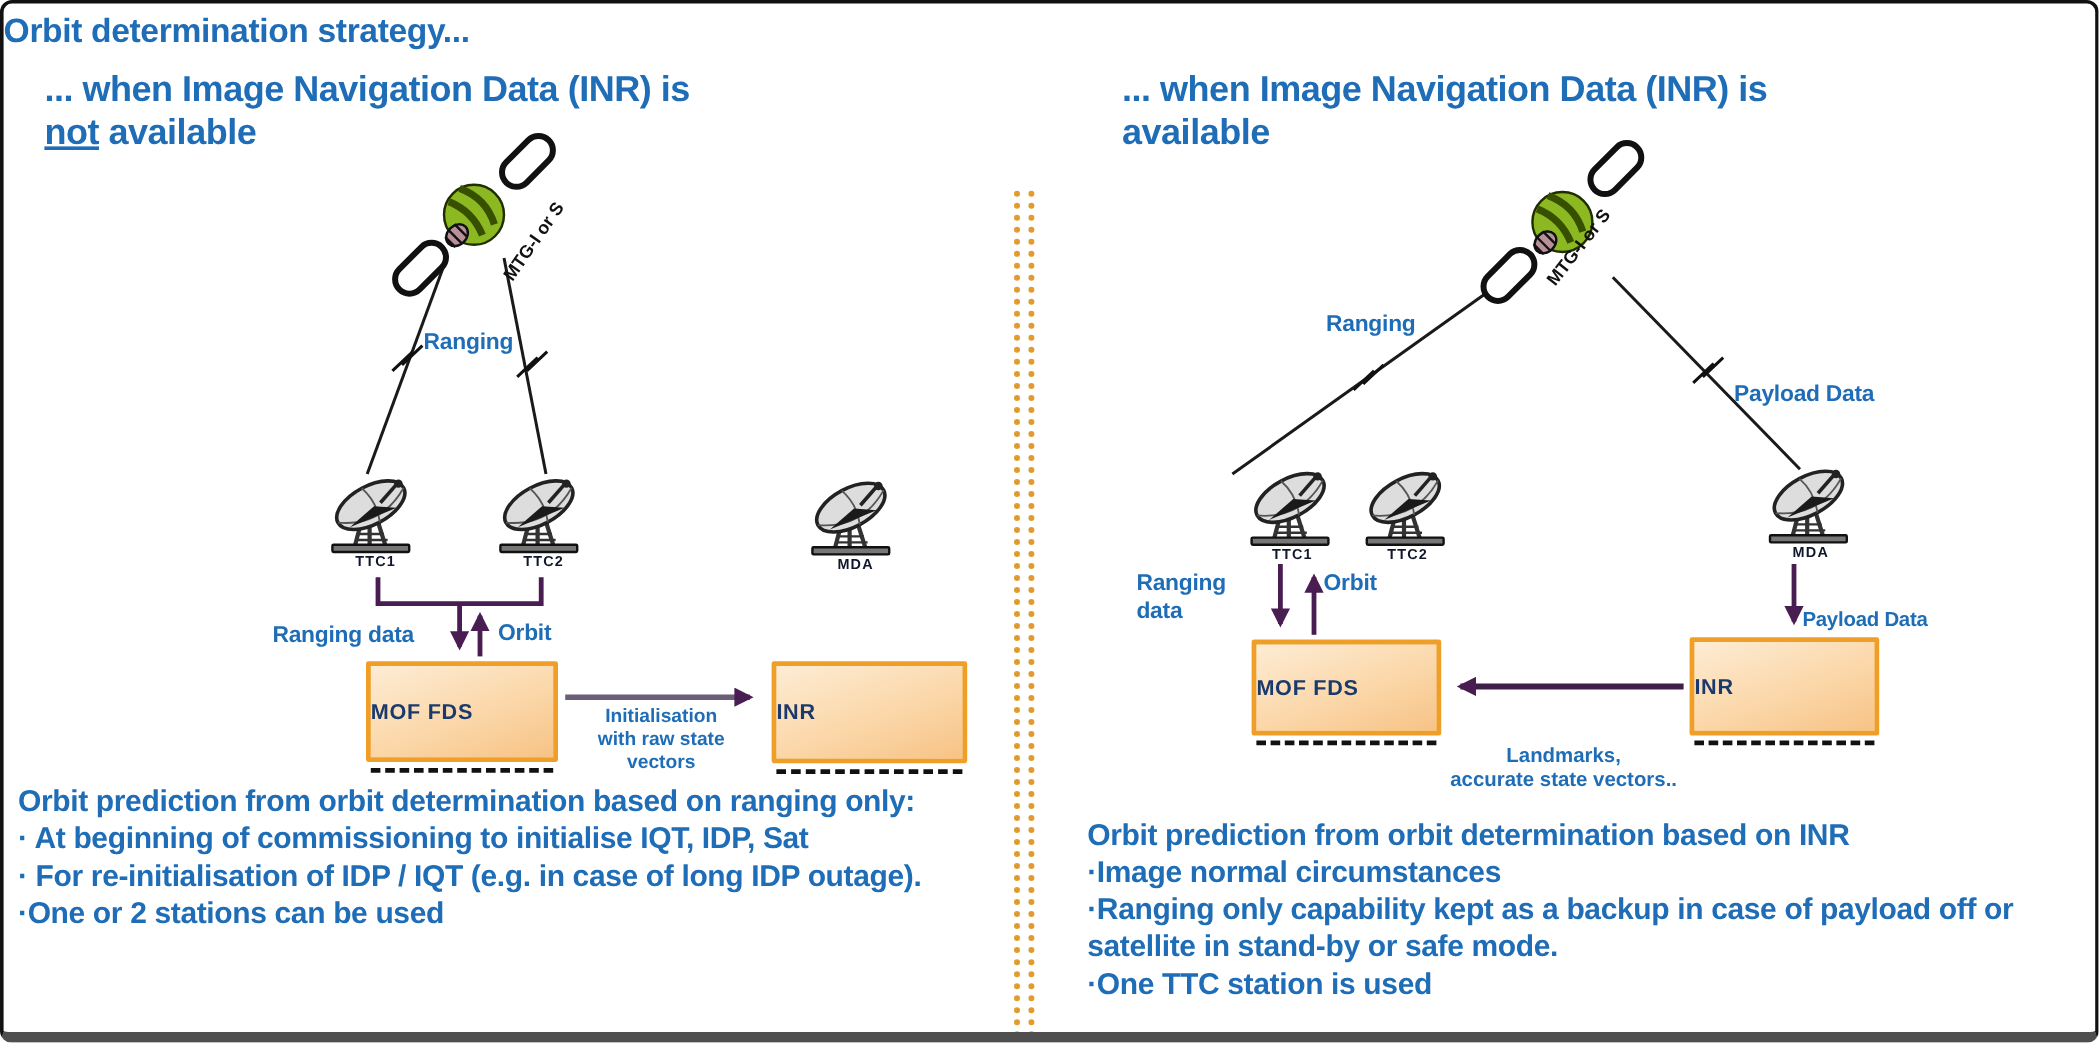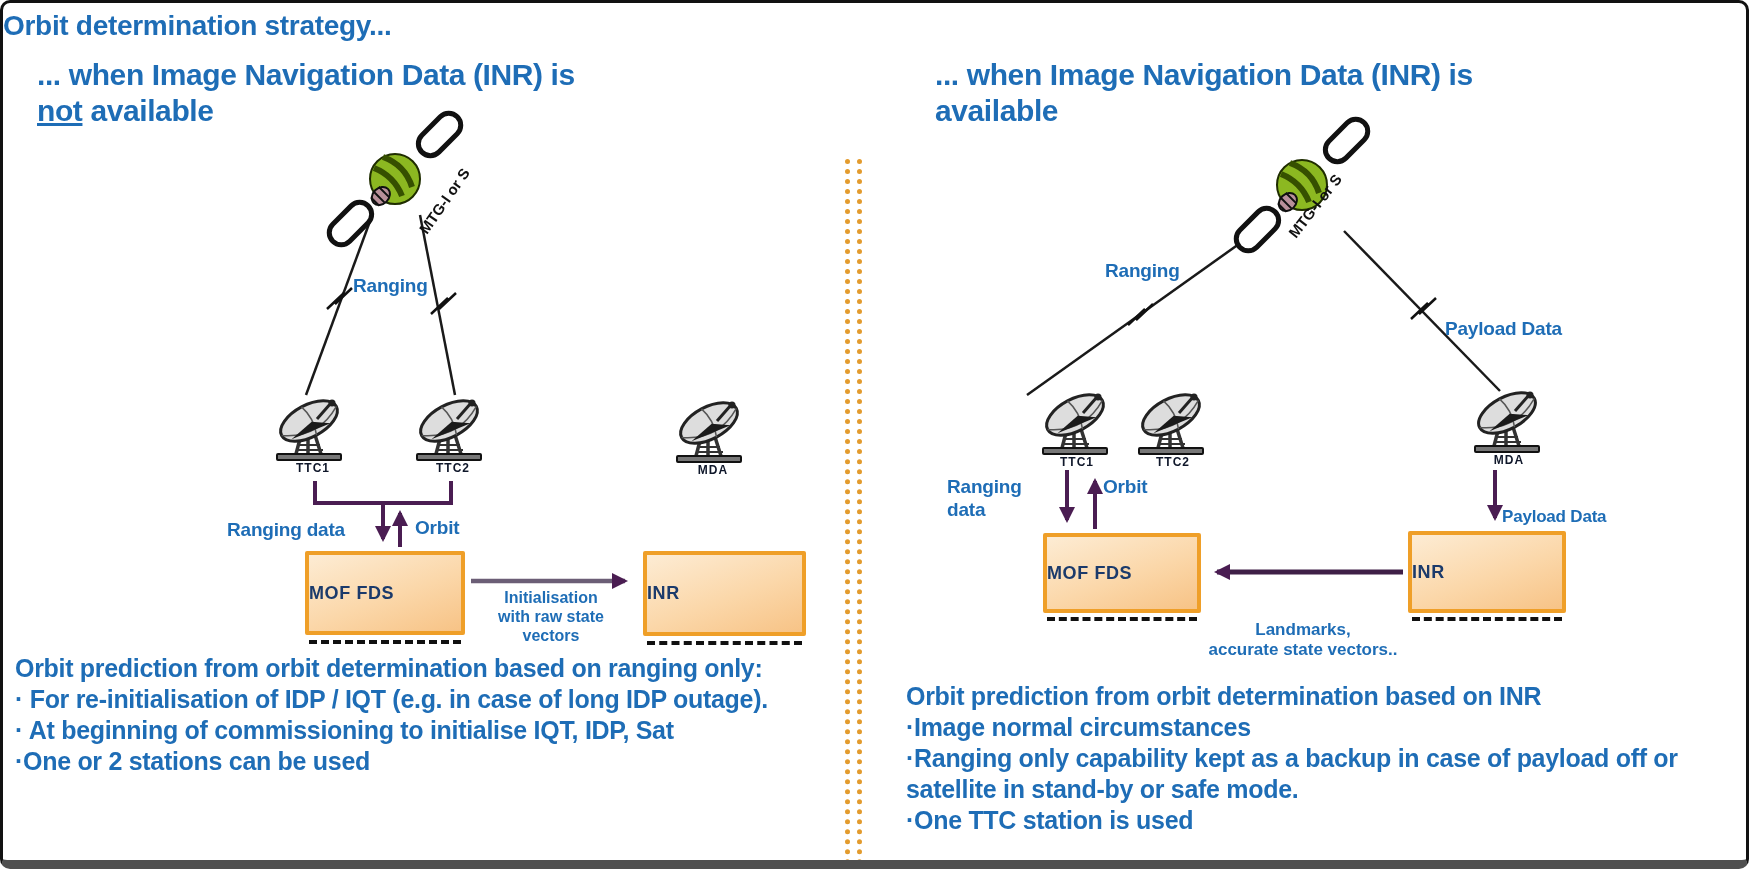--- a/index.html
+++ b/index.html
@@ -166,22 +166,22 @@
 
   <div class="abs blue mid-note" style="left:1185px;top:617px;width:230px;">
     <div>Landmarks,</div>
     <div>accurate state vectors..</div>
   </div>
 
   <div class="abs" id="divider" style="left:842px;top:156px;height:706px;"></div>
 
   <div class="abs blue bullets" style="left:12px;top:650px;width:810px;">
     <div>Orbit prediction from orbit determination based on ranging only:</div>
+    <div>· At beginning of commissioning to initialise IQT, IDP, Sat</div>
     <div>· For re-initialisation of IDP / IQT (e.g. in case of long IDP outage).</div>
-    <div>· At beginning of commissioning to initialise IQT, IDP, Sat</div>
     <div>·One or 2 stations can be used</div>
   </div>
 
   <div class="abs blue bullets" style="left:903px;top:650px;width:838px;margin-top:28px;">
     <div>Orbit prediction from orbit determination based on INR</div>
     <div>·Image normal circumstances</div>
     <div>·Ranging only capability kept as a backup in case of payload off or satellite in stand-by or safe mode.</div>
     <div>·One TTC station is used</div>
   </div>
 

